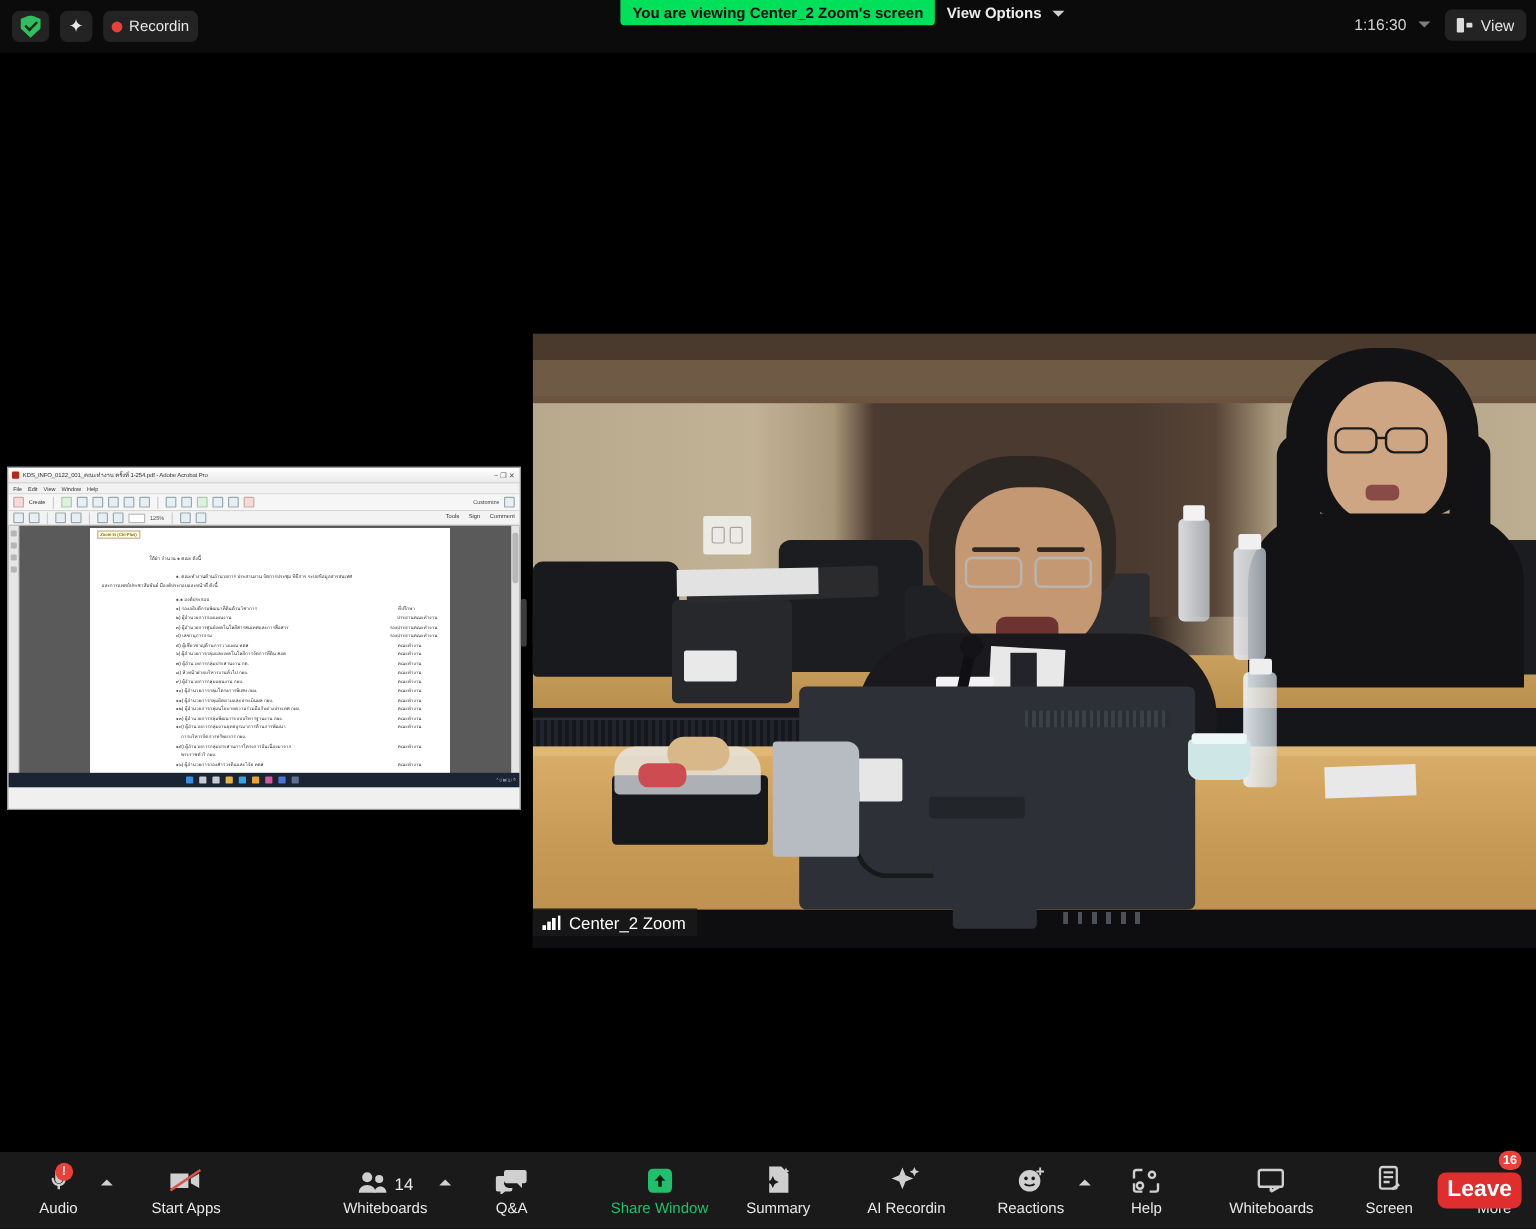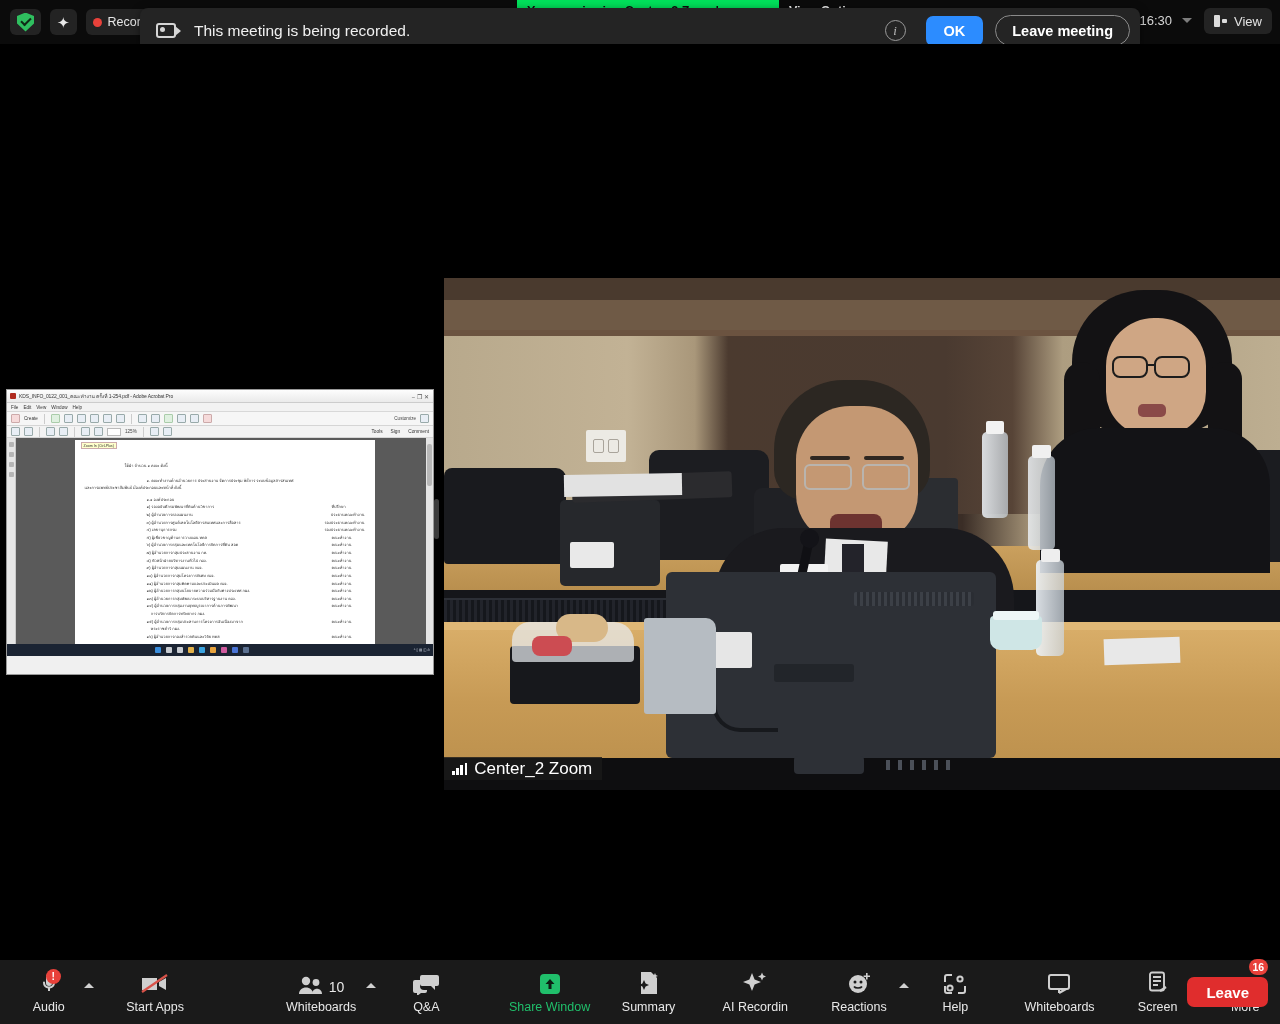--- a/index.html
+++ b/index.html
@@ -261,21 +261,21 @@
   .paper2 { position:absolute; left:120px; top:196px; width:118px; height:22px; background:#e2e2e2; transform: rotate(-1deg); }
   .keyb { position:absolute; left:128px; top:196px; width:160px; height:26px; background:#2b2b2e; border-radius:3px; transform: rotate(-2deg); }
   .outlet1 { position:absolute; left:142px; top:152px; width:40px; height:32px; background:#eceae4; border-radius:2px; }
   .outlet2 { position:absolute; left:676px; top:154px; width:38px; height:30px; background:#eceae4; border-radius:2px; }
   .outlet1::before,.outlet2::before { content:""; position:absolute; left:7px; top:9px; width:9px; height:12px; border:1.5px solid #a9a49b; border-radius:2px; }
   .outlet1::after,.outlet2::after { content:""; position:absolute; right:7px; top:9px; width:9px; height:12px; border:1.5px solid #a9a49b; border-radius:2px; }
 
   .vid-label {
     position: absolute; left: 0; bottom: 10px; height: 23px;
     background: rgba(26,26,26,.82); display: flex; align-items: center;
-    gap: 7px; padding: 0 10px 0 8px; color: #fff; font-size: 17px;
+    gap: 7px; padding: 0 10px 0 8px; color: #fff; font-size: 14px;
   }
   .bars { display:flex; align-items:flex-end; gap:1.6px; height:12px; }
   .bars i { width:2.6px; background:#fff; display:block; }
   .bars i:nth-child(1){height:4px}.bars i:nth-child(2){height:7px}
   .bars i:nth-child(3){height:10px}.bars i:nth-child(4){height:12px}
 
   
   .bottombar {
     position:absolute; left:0; bottom:0; width:1280px; height:64px;
     background:#1a1a1a; display:flex; align-items:center;
@@ -288,22 +288,22 @@
   .tblabel { font-size:12.5px; color:#e8e8e8; white-space:nowrap; }
   .tblabel.green { color:#20bf6b; }
   .caret { width:0;height:0;border-left:5px solid transparent;border-right:5px solid transparent;border-bottom:5px solid #d0d0d0; margin-bottom:13px; cursor:pointer; }
   .redbadge {
     position:absolute; background:#e8413a; color:#fff; border-radius:9px;
     font-size:10.5px; font-weight:bold; min-width:18px; height:16px;
     display:flex; align-items:center; justify-content:center; padding:0 4px;
   }
   .leave-btn {
     position:absolute; right:12px; top:17px; background:#e02d2d; color:#fff;
-    border:none; border-radius:7px; height:30px; padding:0 19px;
-    font-size:15px; font-weight:bold; cursor:pointer;
+    border:none; border-radius:7px; height:30px; padding:0 8px;
+    font-size:19px; font-weight:bold; cursor:pointer;
     font-family:"Liberation Sans", sans-serif;
   }
   .ic { fill:#cfcfcf; }
   .ic-green { fill:#20bf6b; }
 </style>
 </head>
 <body>
 
 <div id="app">
 
@@ -333,28 +333,20 @@
   </div>
 
   <div class="viewbanner">
     <span>You are viewing Center_2 Zoom's screen</span>
   </div>
   <div class="viewoptions">
     <span>View Options</span>
     <span class="chev-d"></span>
   </div>
 
-  <div class="recbanner">
-    <div class="camicon"></div>
-    <div class="rtxt">This meeting is being recorded.</div>
-    <div class="spacer"></div>
-    <div class="infoico">i</div>
-    <button class="okbtn">OK</button>
-    <button class="leavemeetbtn">Leave meeting</button>
-  </div>
 
   <div class="stage">
 
     <div class="pdfwin">
       <div class="pdf-title">
         <span class="acro"></span>
         <span class="tt">KDS_INFO_0122_001_คณะทำงาน ครั้งที่ 1-254.pdf - Adobe Acrobat Pro</span>
         <span class="wbtns">− ❐ ✕</span>
       </div>
       <div class="pdf-menu">
@@ -636,21 +628,21 @@
     </div>
 
     <div class="tbitem" style="margin-left:80px;width:92px">
       <div class="tbicon" style="gap:5px">
         <svg width="26" height="20" viewBox="0 0 26 20">
             <circle class="ic" cx="8" cy="6" r="4.2"></circle>
             <circle class="ic" cx="18" cy="7.5" r="3.4"></circle>
             <path class="ic" d="M1 19c0-4 3.2-6.5 7-6.5s7 2.5 7 6.5z"></path>
             <path class="ic" d="M14 19c0-3.2 2.3-5.3 5-5.3s5 2.1 5 5.3z"></path>
           </svg>
-        <span style="color:#e8e8e8;font-size:14px">10</span>
+        <span style="color:#e8e8e8;font-size:14px">14</span>
       </div>
       <div class="tblabel">Whiteboards</div>
     </div>
     <div class="caret"></div>
 
     <div class="tbitem" style="margin-left:16px">
       <div class="tbicon">
         <svg width="26" height="21" viewBox="0 0 26 21">
             <path class="ic" d="M9 1h15a2 2 0 0 1 2 2v7a2 2 0 0 1-2 2h-2v4l-4-4H9a2 2 0 0 1-2-2V3a2 2 0 0 1 2-2z"></path>
             <path class="ic" d="M2 6h5v6a4 4 0 0 0 4 4h3v1a2 2 0 0 1-2 2H8l-4 3v-3H2a2 2 0 0 1-2-2V8a2 2 0 0 1 2-2z"></path>

